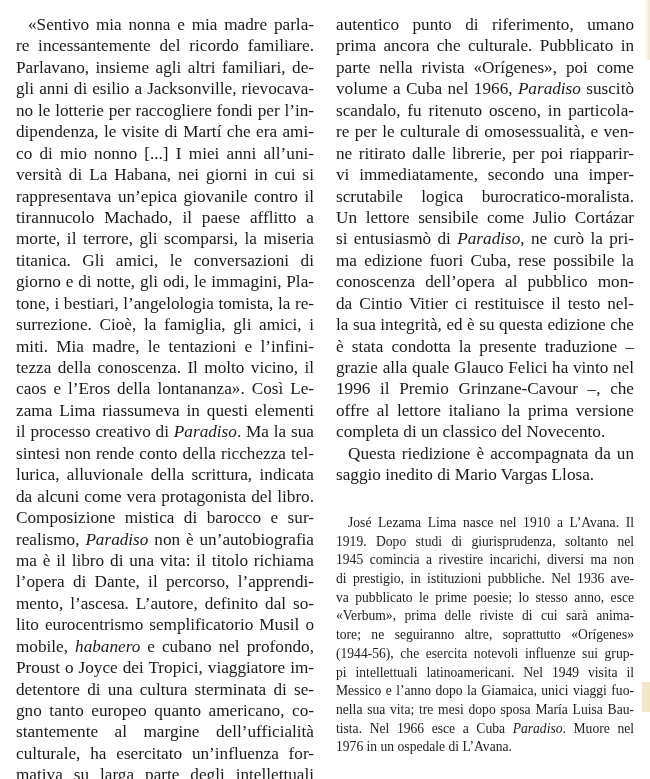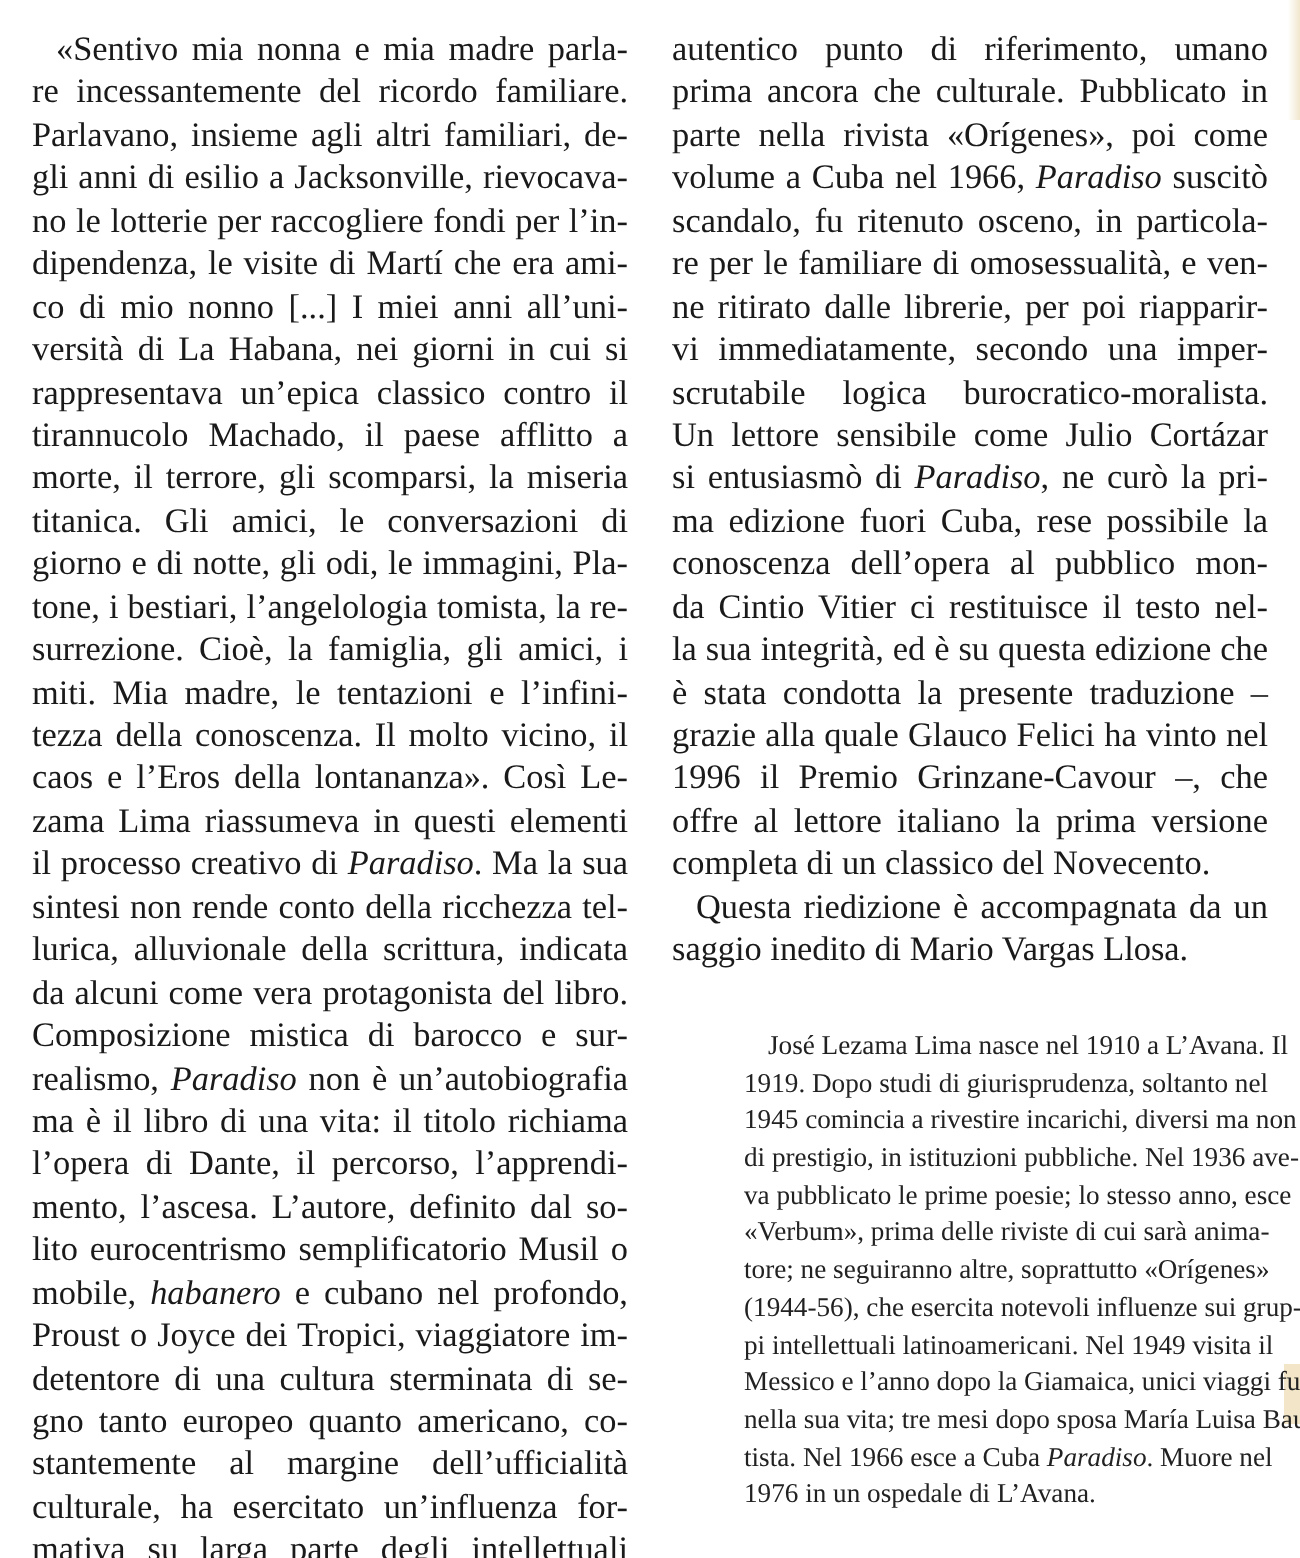--- a/index.html
+++ b/index.html
@@ -35,41 +35,40 @@
   }
   .line.last { text-align-last: left; }
   .line.indent { padding-left: 12px; }
   .bio {
     position: absolute;
     left: 336px; top: 514px; width: 298px;
   }
   .bio .line {
     height: 18.7px; line-height: 18.7px; font-size: 13.6px;
     color: #222;
-    margin-left: 36px;
   }
   .bio .line.indent { padding-left: 12px; }
   i { font-style: italic; }
 </style>
 </head>
 <body>
 
 <div class="edge-shadow"></div>
 <div class="edge-shadow2"></div>
 
 <div class="col col-left">
   <span class="line indent">«Sentivo mia nonna e mia madre parla-</span>
   <span class="line">re incessantemente del ricordo familiare.</span>
   <span class="line">Parlavano, insieme agli altri familiari, de-</span>
   <span class="line">gli anni di esilio a Jacksonville, rievocava-</span>
   <span class="line">no le lotterie per raccogliere fondi per l’in-</span>
   <span class="line">dipendenza, le visite di Martí che era ami-</span>
   <span class="line">co di mio nonno [...] I miei anni all’uni-</span>
   <span class="line">versità di La Habana, nei giorni in cui si</span>
-  <span class="line">rappresentava un’epica classico contro il</span>
+  <span class="line">rappresentava un’epica giovanile contro il</span>
   <span class="line">tirannucolo Machado, il paese afflitto a</span>
   <span class="line">morte, il terrore, gli scomparsi, la miseria</span>
   <span class="line">titanica. Gli amici, le conversazioni di</span>
   <span class="line">giorno e di notte, gli odi, le immagini, Pla-</span>
   <span class="line">tone, i bestiari, l’angelologia tomista, la re-</span>
   <span class="line">surrezione. Cioè, la famiglia, gli amici, i</span>
   <span class="line">miti. Mia madre, le tentazioni e l’infini-</span>
   <span class="line">tezza della conoscenza. Il molto vicino, il</span>
   <span class="line">caos e l’Eros della lontananza». Così Le-</span>
   <span class="line">zama Lima riassumeva in questi elementi</span>
@@ -92,21 +91,21 @@
   <span class="line">mativa su larga parte degli intellettuali</span>
 
 </div>
 
 <div class="col col-right">
   <span class="line">autentico punto di riferimento, umano</span>
   <span class="line">prima ancora che culturale. Pubblicato in</span>
   <span class="line">parte nella rivista «Orígenes», poi come</span>
   <span class="line"><span>volume a Cuba nel 1966, </span><i>Paradiso</i><span> suscitò</span></span>
   <span class="line">scandalo, fu ritenuto osceno, in particola-</span>
-  <span class="line">re per le familiare di omosessualità, e ven-</span>
+  <span class="line">re per le culturale di omosessualità, e ven-</span>
   <span class="line">ne ritirato dalle librerie, per poi riapparir-</span>
   <span class="line">vi immediatamente, secondo una imper-</span>
   <span class="line">scrutabile logica burocratico-moralista.</span>
   <span class="line">Un lettore sensibile come Julio Cortázar</span>
   <span class="line"><span>si entusiasmò di </span><i>Paradiso</i><span>, ne curò la pri-</span></span>
   <span class="line">ma edizione fuori Cuba, rese possibile la</span>
   <span class="line">conoscenza dell’opera al pubblico mon-</span>
   <span class="line">da Cintio Vitier ci restituisce il testo nel-</span>
   <span class="line">la sua integrità, ed è su questa edizione che</span>
   <span class="line">è stata condotta la presente traduzione –</span>

